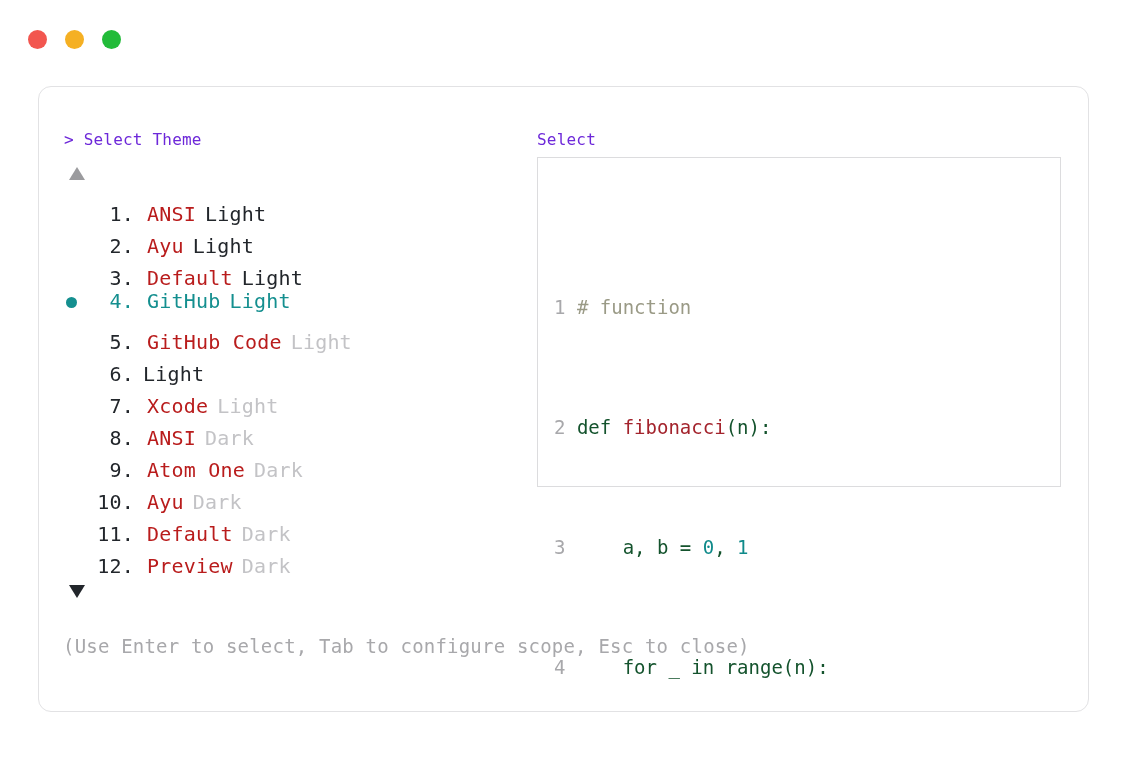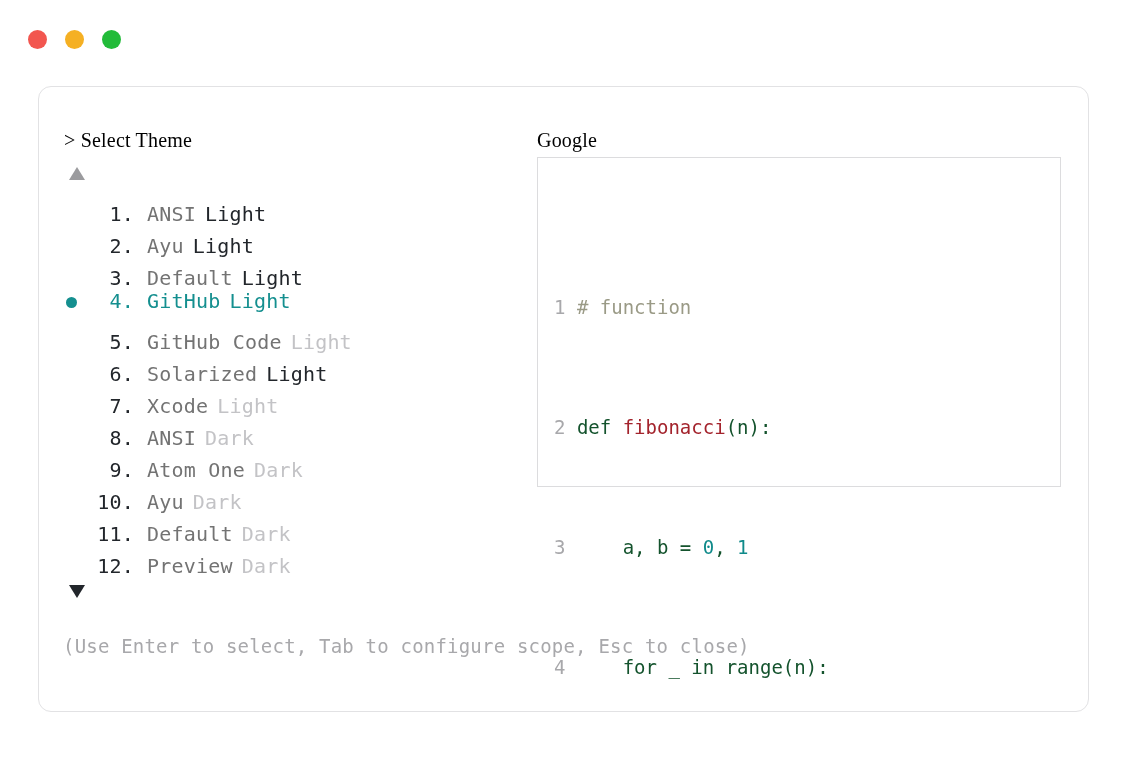--- a/index.html
+++ b/index.html
@@ -60,26 +60,25 @@
     width: 470px;
   }
   .col-right {
     position: absolute;
     left: 498px;
     top: 38px;
     width: 530px;
   }
 
   .section-title {
-    font-size: 20px;
+    font-size: 16px;
     line-height: 30px;
-    color: #000000;
-    letter-spacing: 0.2px;
-    white-space: pre;
-    font-family: Liberation Serif, serif;
+    color: #6d28d9;
+    letter-spacing: 0.2px;
+    white-space: pre;
   }
 
   
   .scroll-arrow {
     width: 0;
     height: 0;
     margin-left: 5px;
   }
   .arrow-up {
     border-left: 8px solid transparent;
@@ -126,21 +125,21 @@
   }
   .theme-index {
     width: 42px;
     flex: 0 0 42px;
     text-align: right;
     color: #22262b;
     letter-spacing: 0.2px;
   }
   .theme-name {
     margin-left: 13px;
-    color: #737373;
+    color: #b91c1c;
     letter-spacing: 0.2px;
   }
   .theme-variant {
     margin-left: 9px;
     letter-spacing: 0.2px;
     text-align: center;
   }
   .variant-strong { color: #22262b; }
   .variant-dim    { color: #c3c3c6; }
 
@@ -248,21 +247,20 @@
         <li class="theme-item">
           <span class="bullet-slot"></span>
           <span class="theme-index">5.</span>
           <span class="theme-name">GitHub Code</span>
           <span class="theme-variant variant-dim">Light</span>
         </li>
 
         <li class="theme-item">
           <span class="bullet-slot"></span>
           <span class="theme-index">6.</span>
-          <span class="theme-name">Solarized</span>
           <span class="theme-variant variant-strong">Light</span>
         </li>
 
         <li class="theme-item">
           <span class="bullet-slot"></span>
           <span class="theme-index">7.</span>
           <span class="theme-name">Xcode</span>
           <span class="theme-variant variant-dim">Light</span>
         </li>
 
@@ -301,21 +299,21 @@
           <span class="theme-variant variant-dim">Dark</span>
         </li>
 
       </ul>
 
       <div class="scroll-arrow arrow-down"></div>
     </div>
 
     <div class="col-right">
 
-      <div class="section-title">Google</div>
+      <div class="section-title">Select</div>
 
       <div class="preview-box">
         <div class="code">
 
           <div class="code-line"><span class="ln">1</span> <span class="tok-comment"># function</span></div>
 
           <div class="code-line"><span class="ln">2</span> <span class="tok-plain">def </span><span class="tok-fn">fibonacci</span><span class="tok-plain">(n):</span></div>
 
           <div class="code-line"><span class="ln">3</span> <span class="tok-plain">    a, b = </span><span class="tok-num">0</span><span class="tok-plain">, </span><span class="tok-num">1</span></div>
 

